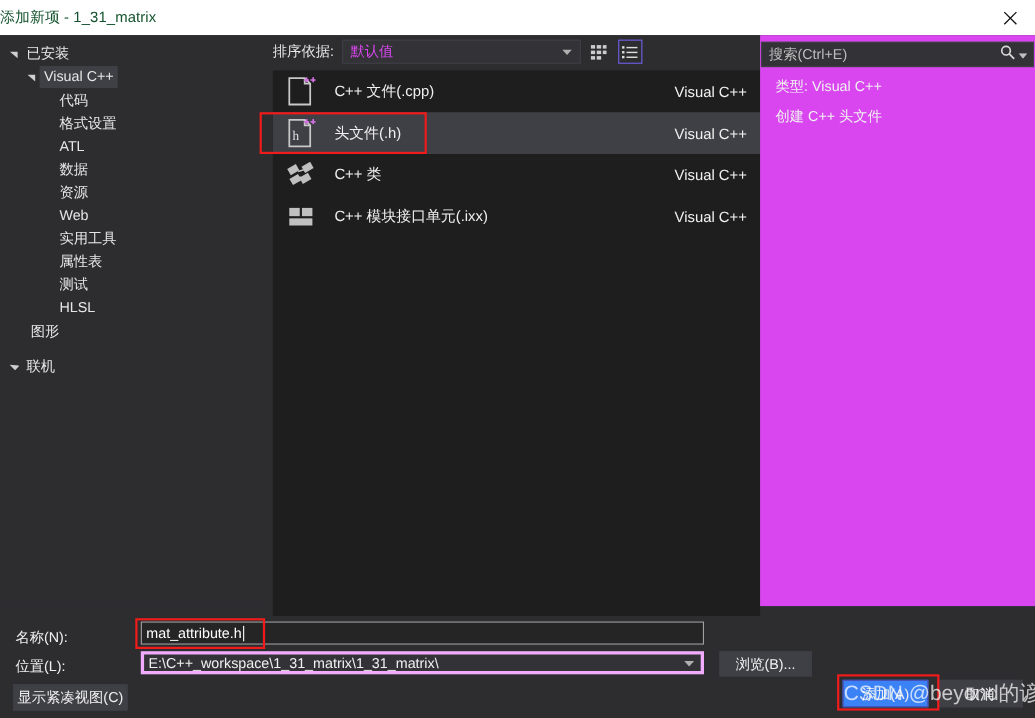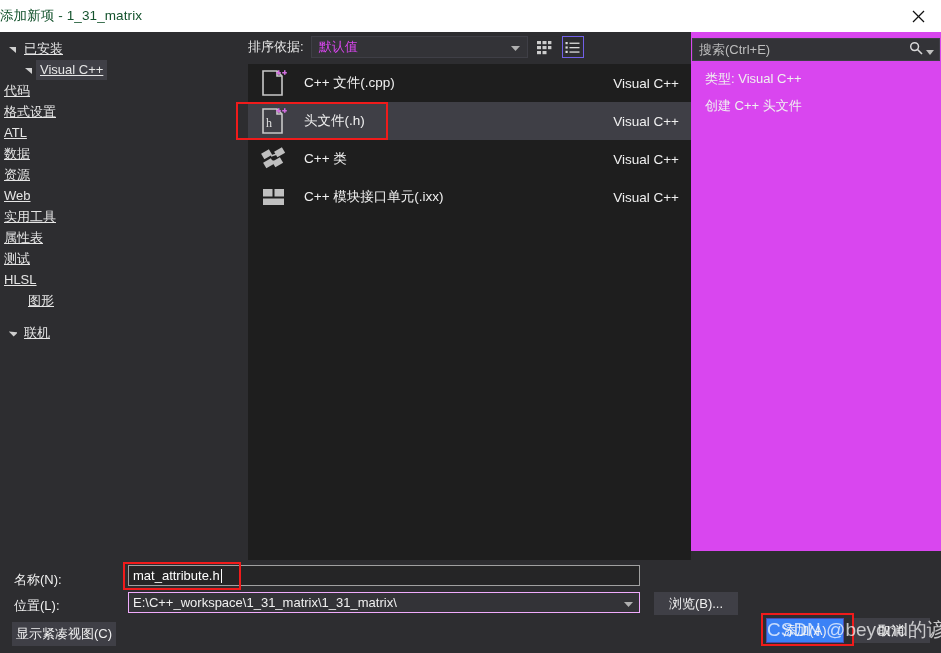--- a/index.html
+++ b/index.html
@@ -38,32 +38,31 @@
     background: #2d2d30;
     padding-top: 6px;
   }
   .tree-row {
     display: flex; align-items: center;
     height: 21px;
     font-size: 13px;
     color: #e6e6e6;
     white-space: nowrap;
     cursor: pointer;
-    text-decoration: underline;
   }
   .tree-row .arrow {
     width: 14px; display: flex; align-items: center; justify-content: center;
     flex: 0 0 14px;
   }
   .tree-row .arrow svg { display:block; }
   .tree-label { padding: 1px 4px 2px 4px; line-height: 17px; }
   .tree-row.selected .tree-label { background: #3f3f46; }
   .lvl0 { padding-left: 6px; }
   .lvl1 { padding-left: 22px; }
-  .lvl2 { }
+  .lvl2 { padding-left: 50px; }
   .lvl1b { padding-left: 24px; }
 
   
   .toolbar {
     position: absolute; left: 242px; top: 32px; width: 450px; height: 30px;
     background: #2d2d30;
     display: flex; align-items: center;
   }
   .sort-label {
     font-size: 13px; color: #e6e6e6; margin-left: 6px; margin-right: 7px;
@@ -157,21 +156,21 @@
   .name-input .val {
     font-size: 13px; color: #ffffff; margin-left: 4px; white-space: nowrap;
   }
   .caret-bar {
     display: inline-block; width: 1px; height: 14px;
     background: #ffffff; margin-left: 1px;
   }
 
   .loc-input {
     position: absolute; left: 128px; top: 592px; width: 512px; height: 21px;
-    background: #333337; border: 1px solid #f0abfc;
+    background: #333337; border: 3px solid #f0abfc;
     display: flex; align-items: center; cursor: pointer;
   }
   .loc-input .val {
     font-size: 13px; color: #f0f0f0; margin-left: 4px; white-space: nowrap;
   }
   .loc-input .caret {
     position: absolute; right: 6px; top: 50%; transform: translateY(-50%);
   }
 
   .btn {

